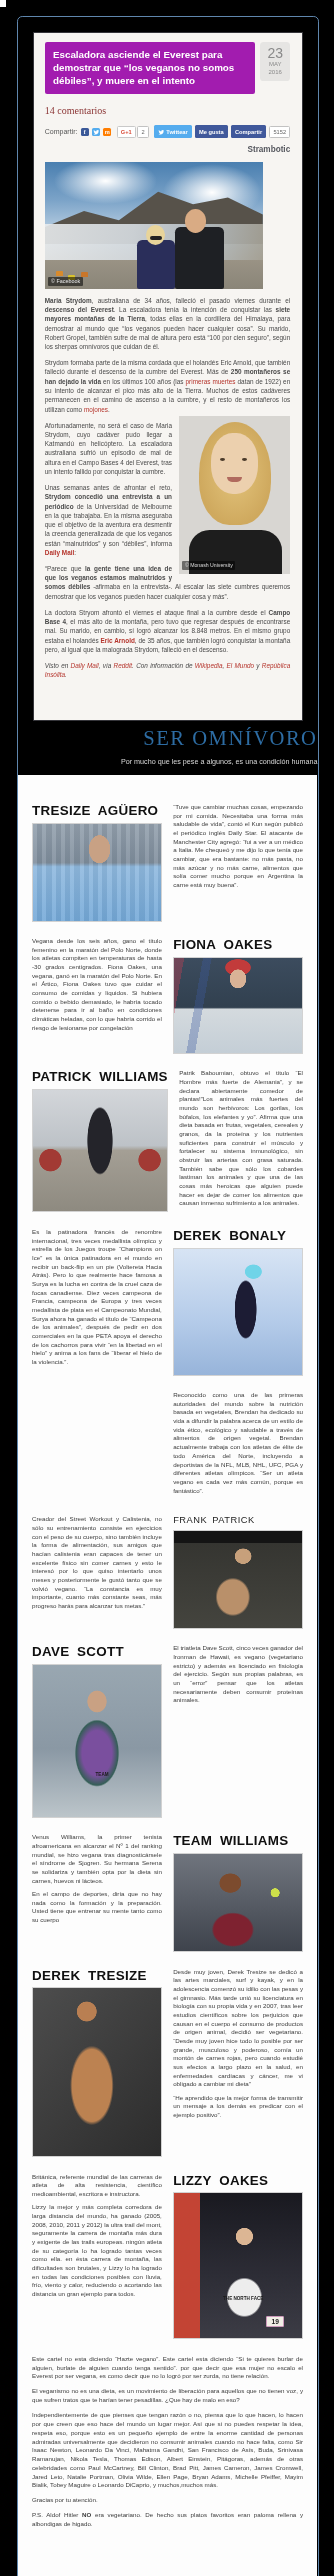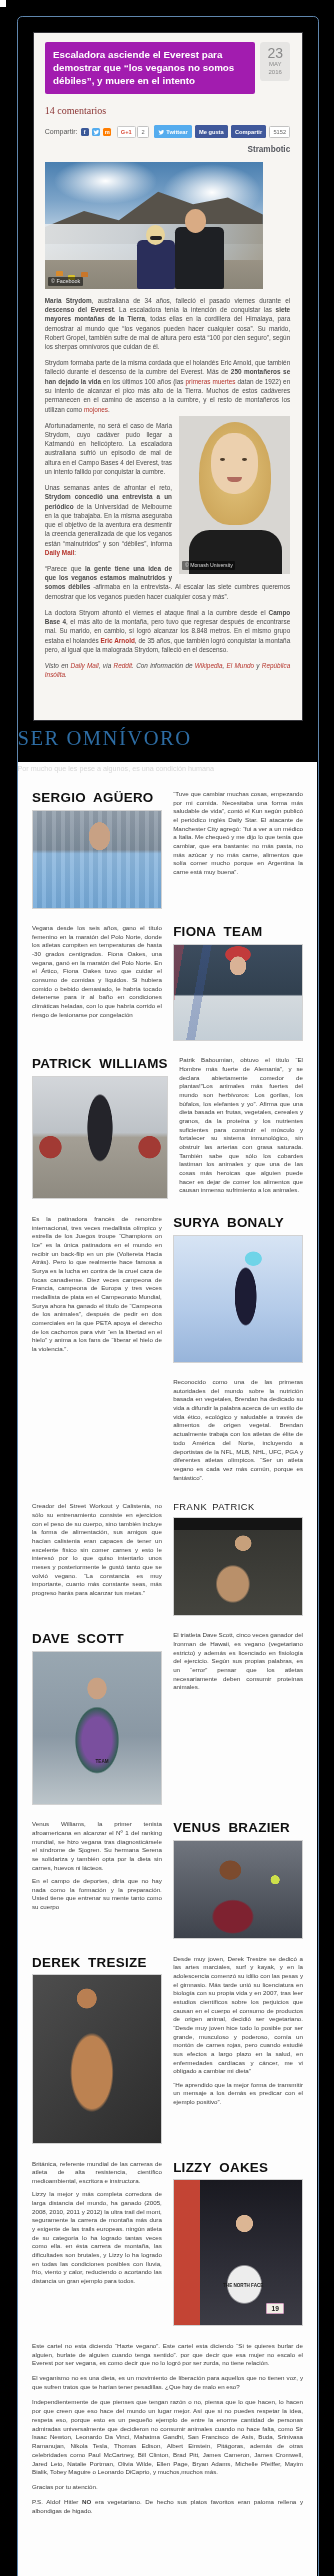--- a/index.html
+++ b/index.html
@@ -68,23 +68,23 @@
            background:radial-gradient(closest-side,#e3c47c,#cfa95e)}
   .po-face{position:absolute;left:32px;top:17.5px;width:47px;height:61px;border-radius:46%;
            background:#ecd0ae}
   .po-eye{position:absolute;width:5.2px;height:3.1px;border-radius:50%;background:#4a3a2a;top:42px}
   .po-mouth{position:absolute;left:48px;top:61px;width:14.4px;height:4.6px;border-radius:0 0 7.2px 7.2px;background:#b06a5e}
   .po-top{position:absolute;left:9.3px;bottom:0;width:93px;height:44px;border-radius:20.6px 20.6px 0 0;background:#1d1d1d}
   .po-cap{position:absolute;left:3.1px;bottom:4.1px;background:rgba(0,0,0,.5);color:#ddd;font-size:5.2px;
           padding:0.5px 2.6px;border-radius:1px}
 
   
-  .omnivoro{height:41px;text-align:left;padding-top:6.2px;box-sizing:border-box}
+  .omnivoro{height:54px;text-align:right;padding-top:6.2px;box-sizing:border-box}
   .omni-title{font-family:"Liberation Serif",serif;color:#2d6ca3;font-size:20.6px;letter-spacing:1.5px}
-  .omni-sub{margin-top:14px;color:#d8d8d8;font-size:7.2px}
+  .omni-sub{margin-top:7px;color:#d8d8d8;font-size:7.2px}
 
   
   .athletes-card{margin:0 auto;width:299px;height:1834px;box-sizing:border-box;background:#fdfdfd;
                  padding:28px 14px 10.3px;overflow:hidden}
   .athlete{display:grid;grid-template-columns:1fr 1fr;column-gap:11.3px;margin-bottom:15.5px}
   .athlete .media{grid-row:1}
   .athlete .body{grid-row:1}
   .side-left .media{grid-column:1}.side-left .body{grid-column:2}
   .side-right .media{grid-column:2}.side-right .body{grid-column:1}
   .ath-heading{font-size:13.4px;font-weight:bold;color:#101010;letter-spacing:0.3px;word-spacing:3.6px;
@@ -236,51 +236,51 @@
 
   <div class="omnivoro">
     <div class="omni-title">SER OMNÍVORO</div>
     <div class="omni-sub">Por mucho que les pese a algunos, es una condición humana</div>
   </div>
 
   <div class="athletes-card">
     <div id="athletes-container">
   <section class="athlete side-left">
     <div class="media">
-      <h2 class="ath-heading">SERGIO AGÜERO</h2>
+      <h2 class="ath-heading">TRESIZE AGÜERO</h2>
       <div class="photo ph-sergio-aguero"></div>
     </div>
     <div class="body">
             <p>“Tuve que cambiar muchas cosas, empezando por mi comida. Necesitaba una forma más saludable de vida”, contó el Kun según publicó el periódico inglés Daily Star. El atacante de Manchester City agregó: “fui a ver a un médico a Italia. Me chequeó y me dijo lo que tenía que cambiar, que era bastante: no más pasta, no más azúcar y no más carne, alimentos que solía comer mucho porque en Argentina la carne está muy buena”.</p>
           </div>
   </section>
 
   <section class="athlete side-right">
     <div class="media">
-      <h2 class="ath-heading">FIONA TEAM</h2>
+      <h2 class="ath-heading">FIONA OAKES</h2>
       <div class="photo ph-fiona-oakes"></div>
     </div>
     <div class="body">
             <p>Vegana desde los seis años, gano el título femenino en la maratón del Polo Norte, donde los atletas compiten en temperaturas de hasta -30 grados centígrados. Fiona Oakes, una vegana, ganó en la maratón del Polo Norte. En el Ártico, Fiona Oakes tuvo que cuidar el consumo de comidas y líquidos. Si hubiera comido o bebido demasiado, le habría tocado detenerse para ir al baño en condiciones climáticas heladas, con lo que habría corrido el riesgo de lesionarse por congelación</p>
           </div>
   </section>
 
   <section class="athlete side-left">
     <div class="media">
       <h2 class="ath-heading">PATRICK WILLIAMS</h2>
       <div class="photo ph-patrick-baboumian"></div>
     </div>
     <div class="body">
             <p>Patrik Baboumian, obtuvo el título “El Hombre más fuerte de Alemania”, y se declara abiertamente comedor de plantas!”Los animales más fuertes del mundo son herbívoros: Los gorilas, los búfalos, los elefantes y yo”. Afirma que una dieta basada en frutas, vegetales, cereales y granos, da la proteína y los nutrientes suficientes para construir el músculo y fortalecer su sistema inmunológico, sin obstruir las arterias con grasa saturada. También sabe que sólo los cobardes lastiman los animales y que una de las cosas más heroicas que alguien puede hacer es dejar de comer los alimentos que causan inmenso sufrimiento a los animales.</p>
           </div>
   </section>
 
   <section class="athlete side-right">
     <div class="media">
-      <h2 class="ath-heading">SURYA BONALY</h2>
+      <h2 class="ath-heading">DEREK BONALY</h2>
       <div class="photo ph-surya-bonaly"></div>
     </div>
     <div class="body">
             <p>Es la patinadora francés de renombre internacional, tres veces medallista olímpico y estrella de los Juegos troupe “Champions on Ice” es la única patinadora en el mundo en recibir un back-flip en un pie (Voltereta Hacia Atrás). Pero lo que realmente hace famosa a Surya es la lucha en contra de la cruel caza de focas canadiense. Diez veces campeona de Francia, campeona de Europa y tres veces medallista de plata en el Campeonato Mundial, Surya ahora ha ganado el título de “Campeona de los animales”, después de pedir en dos comerciales en la que PETA apoya el derecho de los cachorros para vivir “en la libertad en el hielo” y anima a los fans de “liberar el hielo de la violencia.”.</p>
           </div>
   </section>
 
   <section class="athlete side-left">
     <div class="body">
             <p>Reconocido como una de las primeras autoridades del mundo sobre la nutrición basada en vegetales, Brendan ha dedicado su vida a difundir la palabra acerca de un estilo de vida ético, ecológico y saludable a través de alimentos de origen vegetal. Brendan actualmente trabaja con los atletas de élite de todo América del Norte, incluyendo a deportistas de la NFL, MLB, NHL, UFC, PGA y diferentes atletas olímpicos. “Ser un atleta vegano es cada vez más común, porque es fantástico”.</p>
@@ -304,21 +304,21 @@
               <span class="photo-label-shirt">TEAM</span>
             </div>
     </div>
     <div class="body">
             <p>El triatleta Dave Scott, cinco veces ganador del Ironman de Hawaii, es vegano (vegetariano estricto) y además es licenciado en fisiología del ejercicio. Según sus propias palabras, es un “error” pensar que los atletas necesariamente deben consumir proteínas animales.</p>
           </div>
   </section>
 
   <section class="athlete side-right">
     <div class="media">
-      <h2 class="ath-heading">VENUS BRAZIER</h2>
+      <h2 class="ath-heading">TEAM WILLIAMS</h2>
       <div class="photo ph-venus-williams"></div>
     </div>
     <div class="body">
             <p>Venus Williams, la primer tenista afroamericana en alcanzar el Nº 1 del ranking mundial, se hizo vegana tras diagnosticársele el síndrome de Sjogren. Su hermana Serena se solidariza y también opta por la dieta sin carnes, huevos ni lácteos.</p>
             <p>En el campo de deportes, diría que no hay nada como la formación y la preparación. Usted tiene que entrenar su mente tanto como su cuerpo</p>
           </div>
   </section>
 
   <section class="athlete side-left">
     <div class="media">

